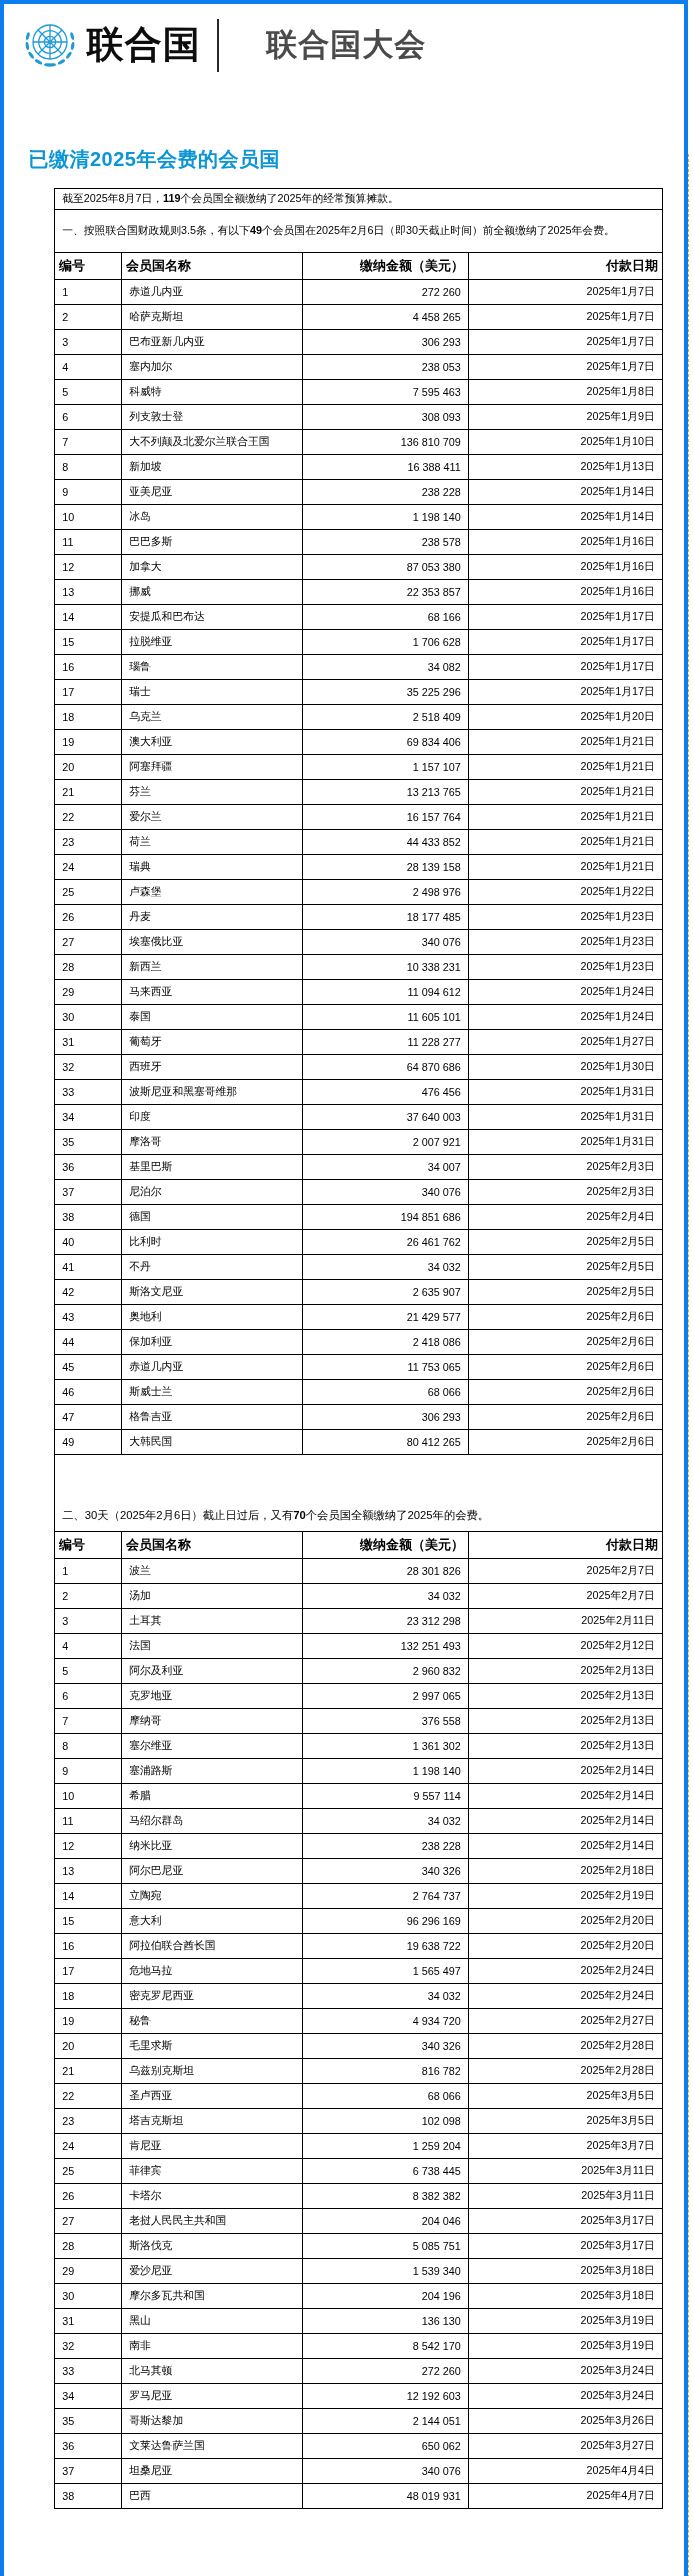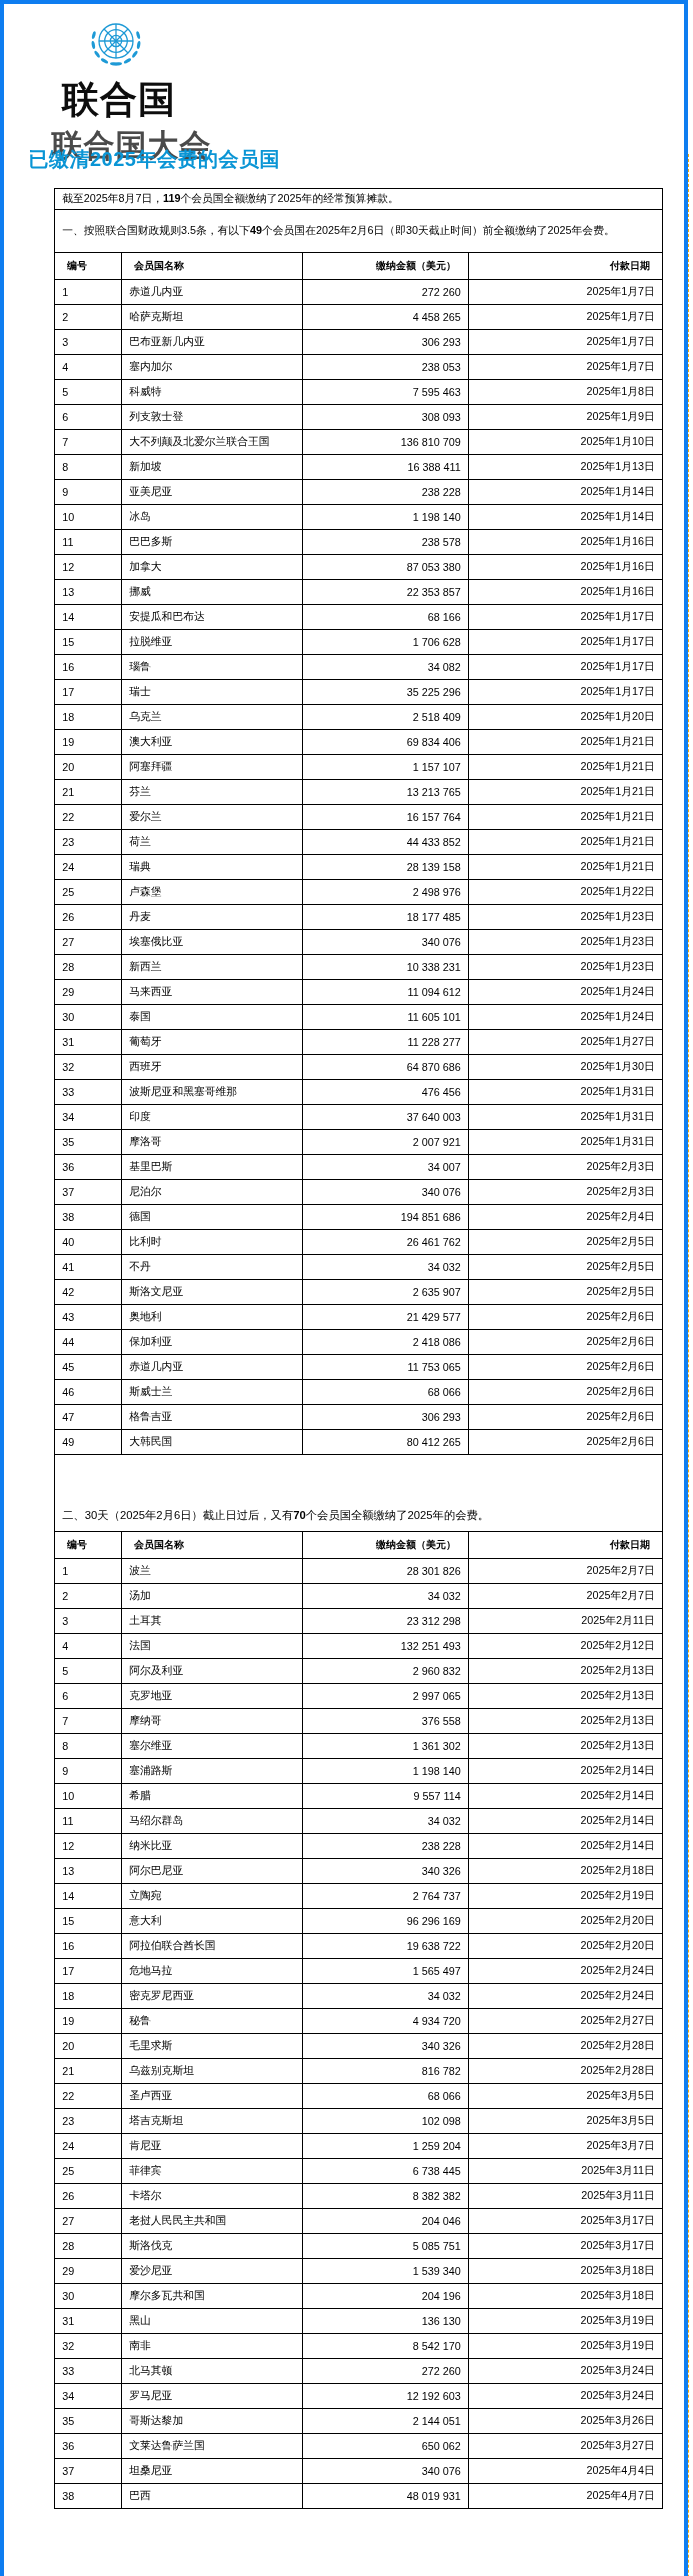--- a/index.html
+++ b/index.html
@@ -2,34 +2,34 @@
 <html style="font-size:8.2px"><head>
 <meta charset="utf-8">
 <style>
   html,body { margin:0; padding:0; background:#ffffff; }
   body { width:694px; height:3514px; position:relative; font-family:"Liberation Sans","DejaVu Sans",sans-serif; }
   .page { position:absolute; left:0; top:0; width:688px; height:3509px; box-sizing:border-box;
           border:4.1px solid #0e7df0; background:#fff; overflow:hidden; }
   .right-dashes { position:absolute; left:688px; top:154px; height:3354px; width:0;
           border-left:1.5px dashed #f3a90a; }
   
-  .header { position:absolute; left:15.5px; top:9.3px; height:64px; display:flex; align-items:center;flex-direction:column; }
+  .header { position:absolute; left:15.5px; top:9.3px; height:64px; display:flex; align-items:center; }
   .emblem { width:60px; height:62px; display:inline-block; }
   .org { font-size:37px; font-weight:bold; color:#0d0d0d; margin-left:7.2px; letter-spacing:1px; }
   .vdiv { width:1.5px; height:53px; background:#2a2a2a; margin:0 15.5px 0 16.5px; }
   .site { font-size:31px; font-weight:bold; color:#4a4a4a; letter-spacing:1px;margin-left:32px; }
   
   .page-title { position:absolute; left:16.5px; top:134px; margin:8px; font-size:20px; font-weight:bold;
           color:#0a95d5; letter-spacing:0.5px; }
   
   table.main { position:absolute; left:50px; top:184px; width:608px; border-collapse:collapse;
           table-layout:fixed; }
   table.main td, table.main th { border:0.5px solid #000; color:#000; overflow:hidden;
           white-space:nowrap; box-sizing:border-box; }
-  table.main th { height:27px; font-size:10px; font-weight:bold; padding:0 12px; }
+  table.main th { height:27px; font-size:13px; font-weight:bold; padding:0 4px; }
   table.main td { height:25px; font-size:10.8px; padding:0 7.2px; }
   .c-num  { text-align:left; }
   .c-name { text-align:left; }
   .c-amt  { text-align:right; }
   .c-date { text-align:right; }
   th.c-amt, th.c-date { }
   tr.intro1 td { height:20.6px; font-size:10.8px; white-space:normal; }
   tr.intro2 td { height:43px; font-size:10.8px; line-height:20.6px; white-space:normal; vertical-align:middle; }
   tr.section-row td { height:77px; font-size:11.3px; vertical-align:bottom; padding-bottom:7.2px; white-space:normal; }
   b { font-weight:bold; }

